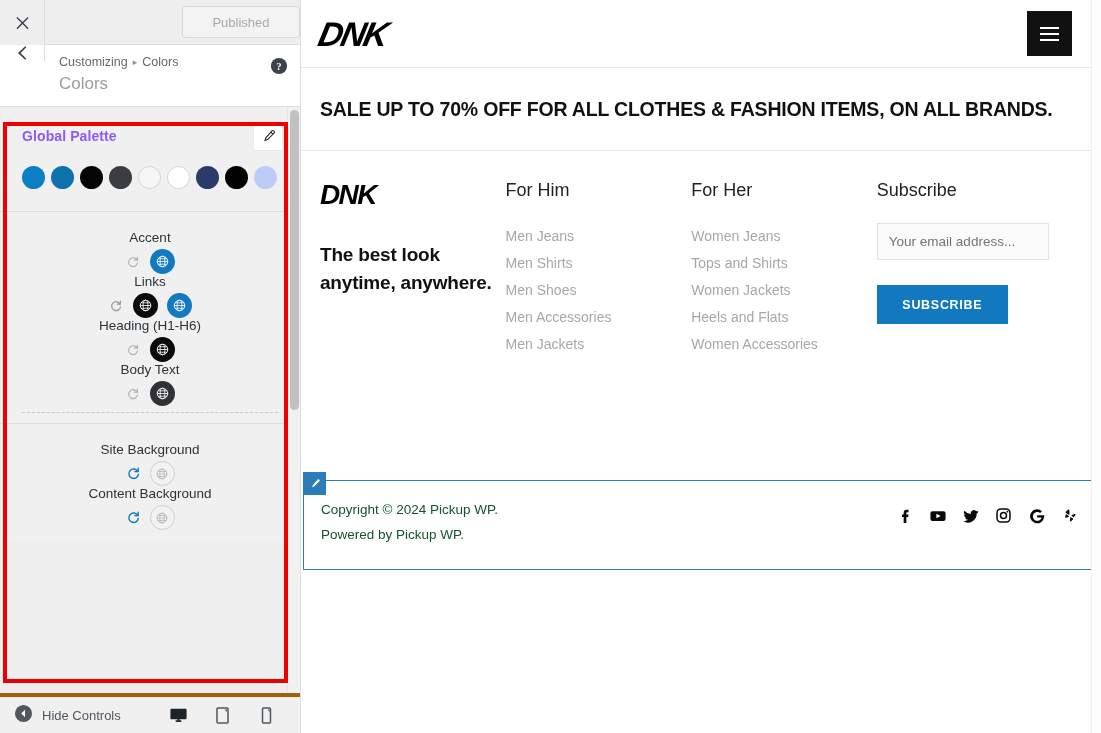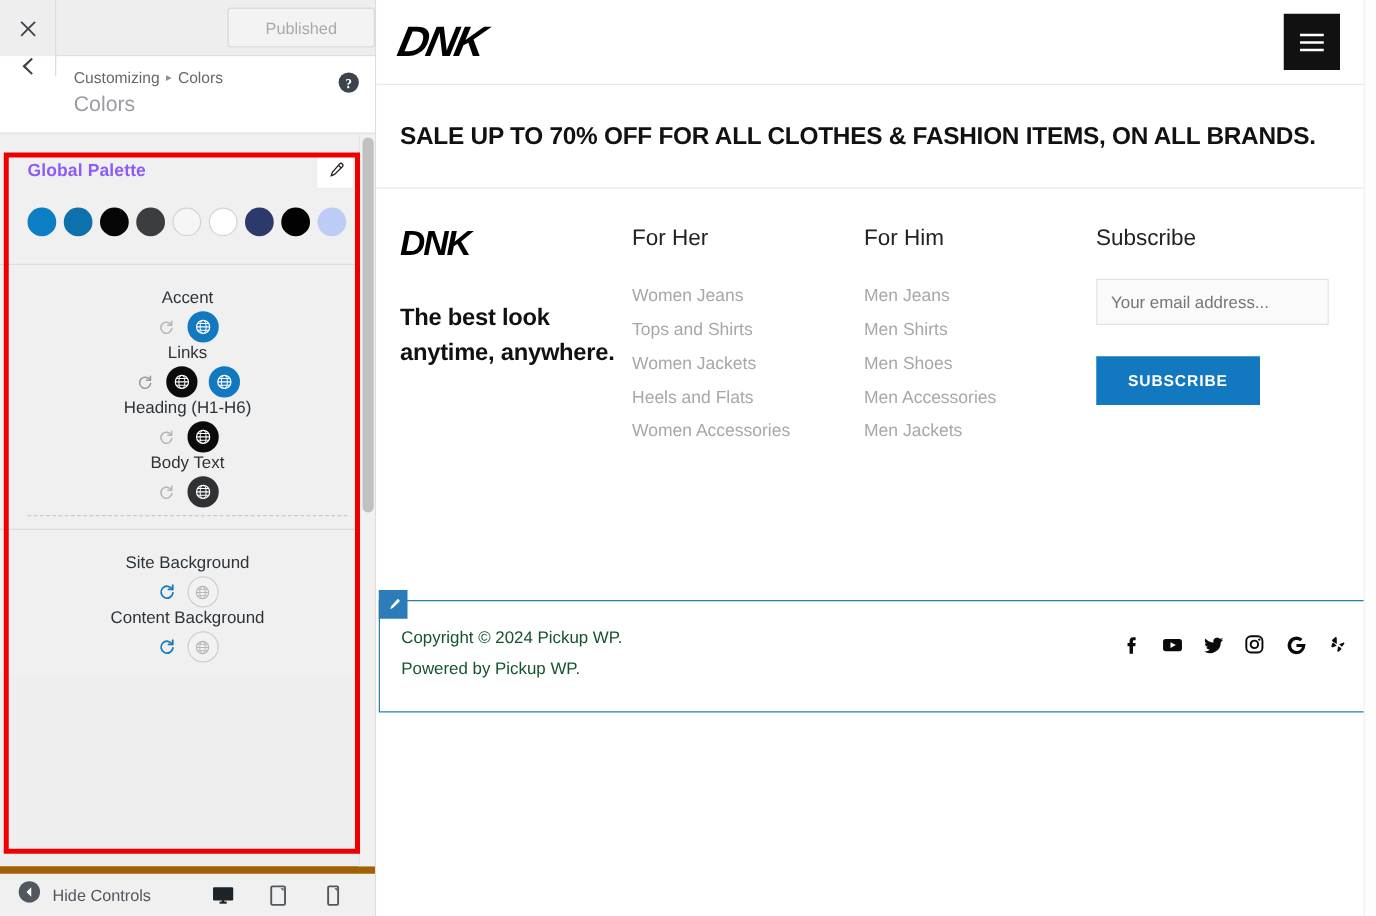--- a/index.html
+++ b/index.html
@@ -88,21 +88,21 @@
   .undo{width:15px;height:15px;display:flex;align-items:center;justify-content:center;cursor:pointer;}
   .cbtn{
     width:25px;height:25px;border-radius:50%;display:flex;align-items:center;justify-content:center;
     cursor:pointer;box-sizing:border-box;
   }
   .divider{height:0;border-top:1px dashed #c9c9c9;margin:6px 0 0 0;}
 
   
   .cz-bottom{
     position:absolute;left:0;bottom:0;width:300px;height:40px;
-    background:#f0f0f1;border-top:6px solid #a16207;display:flex;align-items:center;
+    background:#f0f0f1;border-top:4px solid #a16207;display:flex;align-items:center;
     box-sizing:border-box;padding:0 14px;
   }
   .hide-controls{display:flex;align-items:center;gap:9px;cursor:pointer;}
   .hide-controls .lbl{font-size:13px;color:#50575e;}
   .devices{margin-left:auto;display:flex;align-items:center;gap:24px;padding-right:10px;}
   .dev{width:20px;height:20px;display:flex;align-items:center;justify-content:center;cursor:pointer;}
 
   
   .cz-scrollbar{
     position:absolute;right:0;top:108px;width:13px;height:585px;background:#f1f1f1;border-left:1px solid #e4e4e4;
@@ -139,21 +139,21 @@
   .fw-col.brand{width:190px;}
   .fw-col.her{width:190px;}
   .fw-col.him{width:190px;}
   .fw-col.sub{width:210px;}
   .brand-logo{font-style:italic;font-weight:700;font-size:28px;letter-spacing:-1.6px;color:#000;line-height:1;}
   .brand-tag{margin-top:32px;font-size:19px;font-weight:700;color:#111;line-height:1.48;letter-spacing:-0.2px;}
   .fw-title{font-size:18px;color:#222;font-weight:400;line-height:1;margin-bottom:24px;}
   .fw-links{list-style:none;margin:0;padding:0;}
   .fw-links li{font-size:14px;color:#a7a7a7;line-height:27px;cursor:pointer;}
   .sub-input{
-    width:186px;height:37px;border:1px solid #e4e4e4;background:#fafafa;box-sizing:border-box;
+    width:172px;height:37px;border:1px solid #e4e4e4;background:#fafafa;box-sizing:border-box;
     padding:0 11px;font-size:13.5px;color:#9b9b9b;font-family:"Liberation Sans",sans-serif;outline:none;
   }
   .sub-btn{
     margin-top:25px;width:131px;height:39px;background:#1279c0;color:#fff;border:none;
     font-size:12.5px;font-weight:700;letter-spacing:.7px;cursor:pointer;
     font-family:"Liberation Sans",sans-serif;
   }
 
   .copyright-box{
     position:absolute;left:2px;top:480px;width:794px;height:90px;
@@ -418,42 +418,42 @@
     <div class="footer-widgets">
 
       <div class="fw-col brand">
         <div class="brand-logo"><span class="kx">DNK</span></div>
         <div class="brand-tag">
           <div>The best look</div>
           <div>anytime, anywhere.</div>
         </div>
       </div>
 
+      <div class="fw-col him">
+        <div class="fw-title">For Him</div>
+        <ul class="fw-links">
+          <li>Men Jeans</li>
+          <li>Men Shirts</li>
+          <li>Men Shoes</li>
+          <li>Men Accessories</li>
+          <li>Men Jackets</li>
+        </ul>
+      </div>
+
       <div class="fw-col her">
         <div class="fw-title">For Her</div>
         <ul class="fw-links">
           <li>Women Jeans</li>
           <li>Tops and Shirts</li>
           <li>Women Jackets</li>
           <li>Heels and Flats</li>
           <li>Women Accessories</li>
         </ul>
       </div>
 
-      <div class="fw-col him">
-        <div class="fw-title">For Him</div>
-        <ul class="fw-links">
-          <li>Men Jeans</li>
-          <li>Men Shirts</li>
-          <li>Men Shoes</li>
-          <li>Men Accessories</li>
-          <li>Men Jackets</li>
-        </ul>
-      </div>
-
       <div class="fw-col sub">
         <div class="fw-title">Subscribe</div>
         <input class="sub-input" type="text" placeholder="Your email address..." style="">
         <button class="sub-btn">SUBSCRIBE</button>
       </div>
     </div>
 
     <div class="copyright-box">
       <div class="cp-pencil">
         <svg width="12" height="12" viewBox="0 0 20 20">

